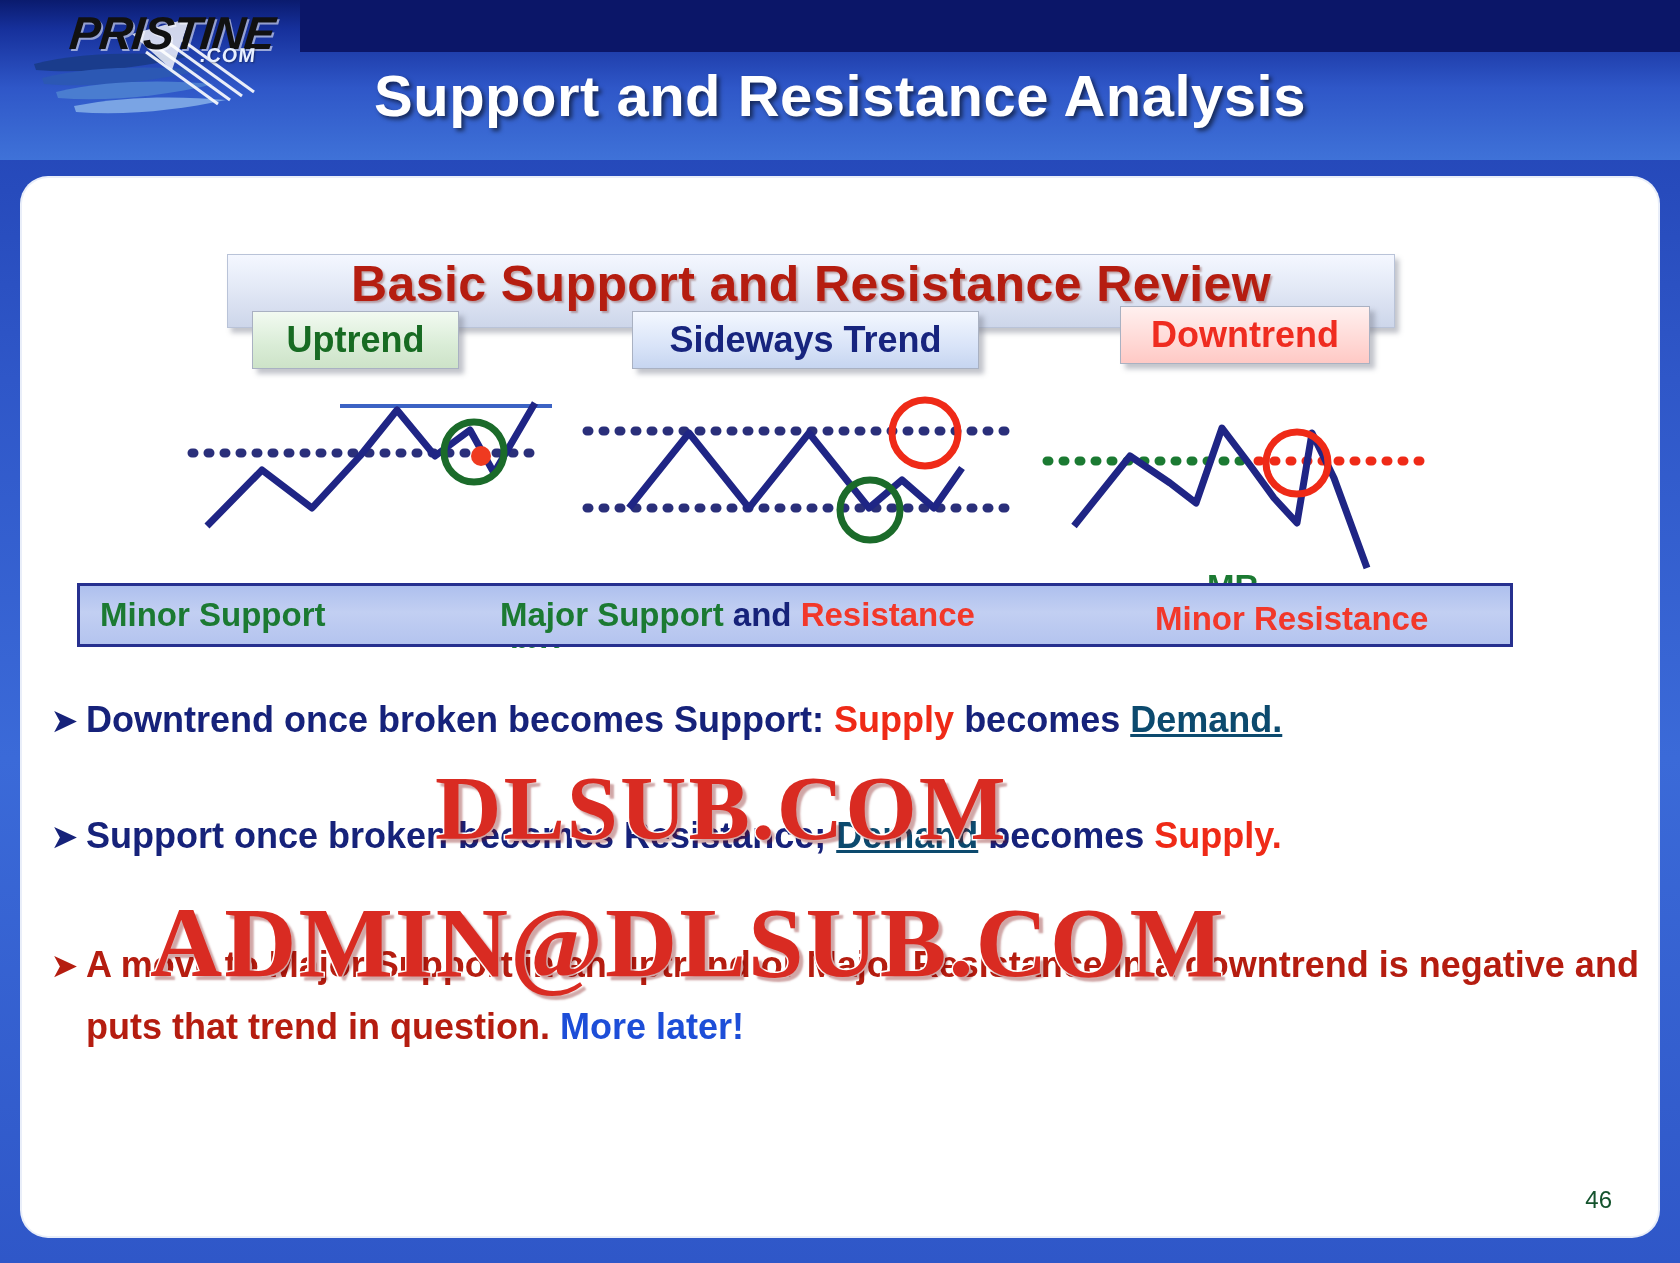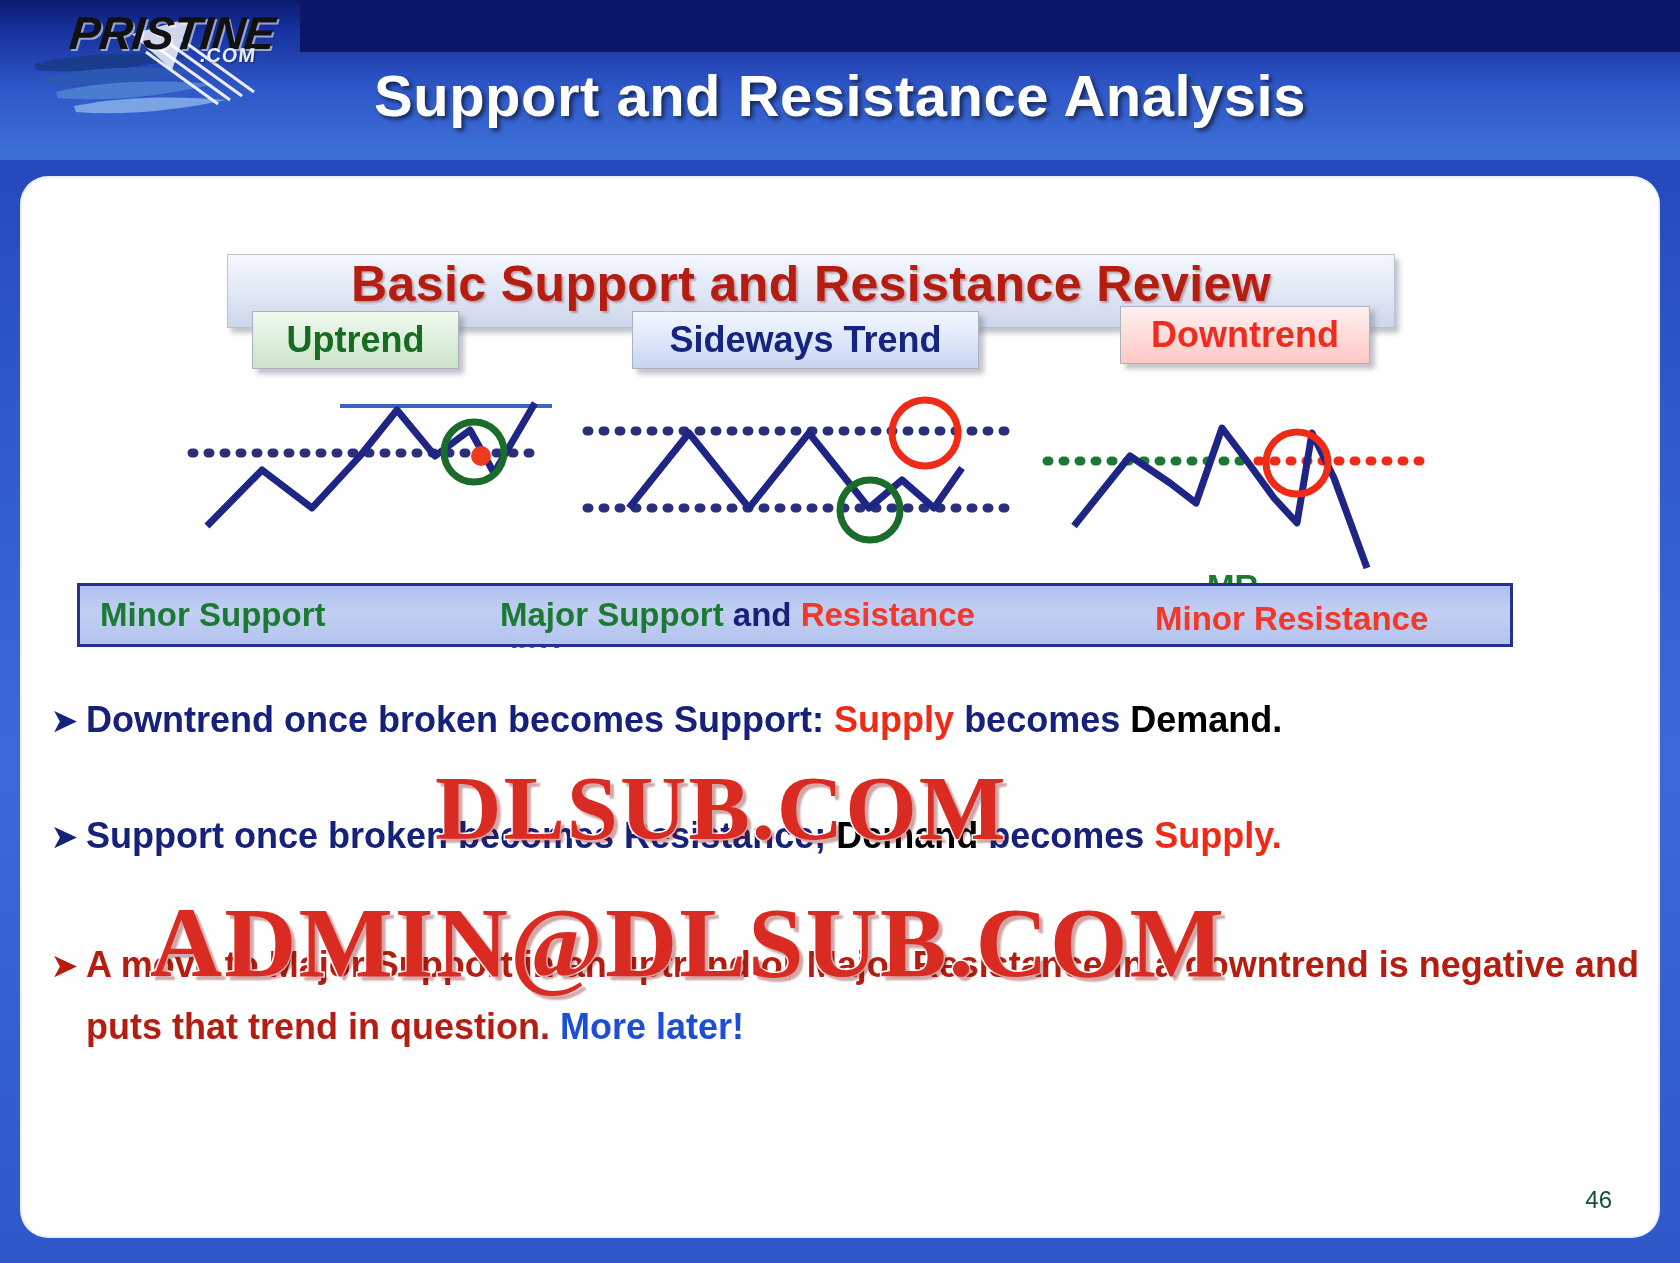--- a/index.html
+++ b/index.html
@@ -111,21 +111,21 @@
     font-weight:bold;font-size:36px;line-height:44px;
     color:#16227a;
     margin-bottom:46px;
     padding-left:42px;
   }
   .bullet .arrow{
     position:absolute;left:8px;top:1px;color:#16227a;font-size:30px;
   }
   .navy{color:#16227a;}
   .red{color:#ef2a17;}
-  .green{color:#000000;}
+  .green{color:#0c4a6e;text-decoration:underline;}
   #bullet3{color:#b51d10;}
   #bullet3 .arrow{color:#b51d10;}
   #bullet3 .nav{color:#1d4ed8;}
   
   #pageNum{
     position:absolute;right:46px;bottom:22px;
     font-family:"Liberation Sans",sans-serif;
     font-size:24px;color:#14532d;
   }
   

